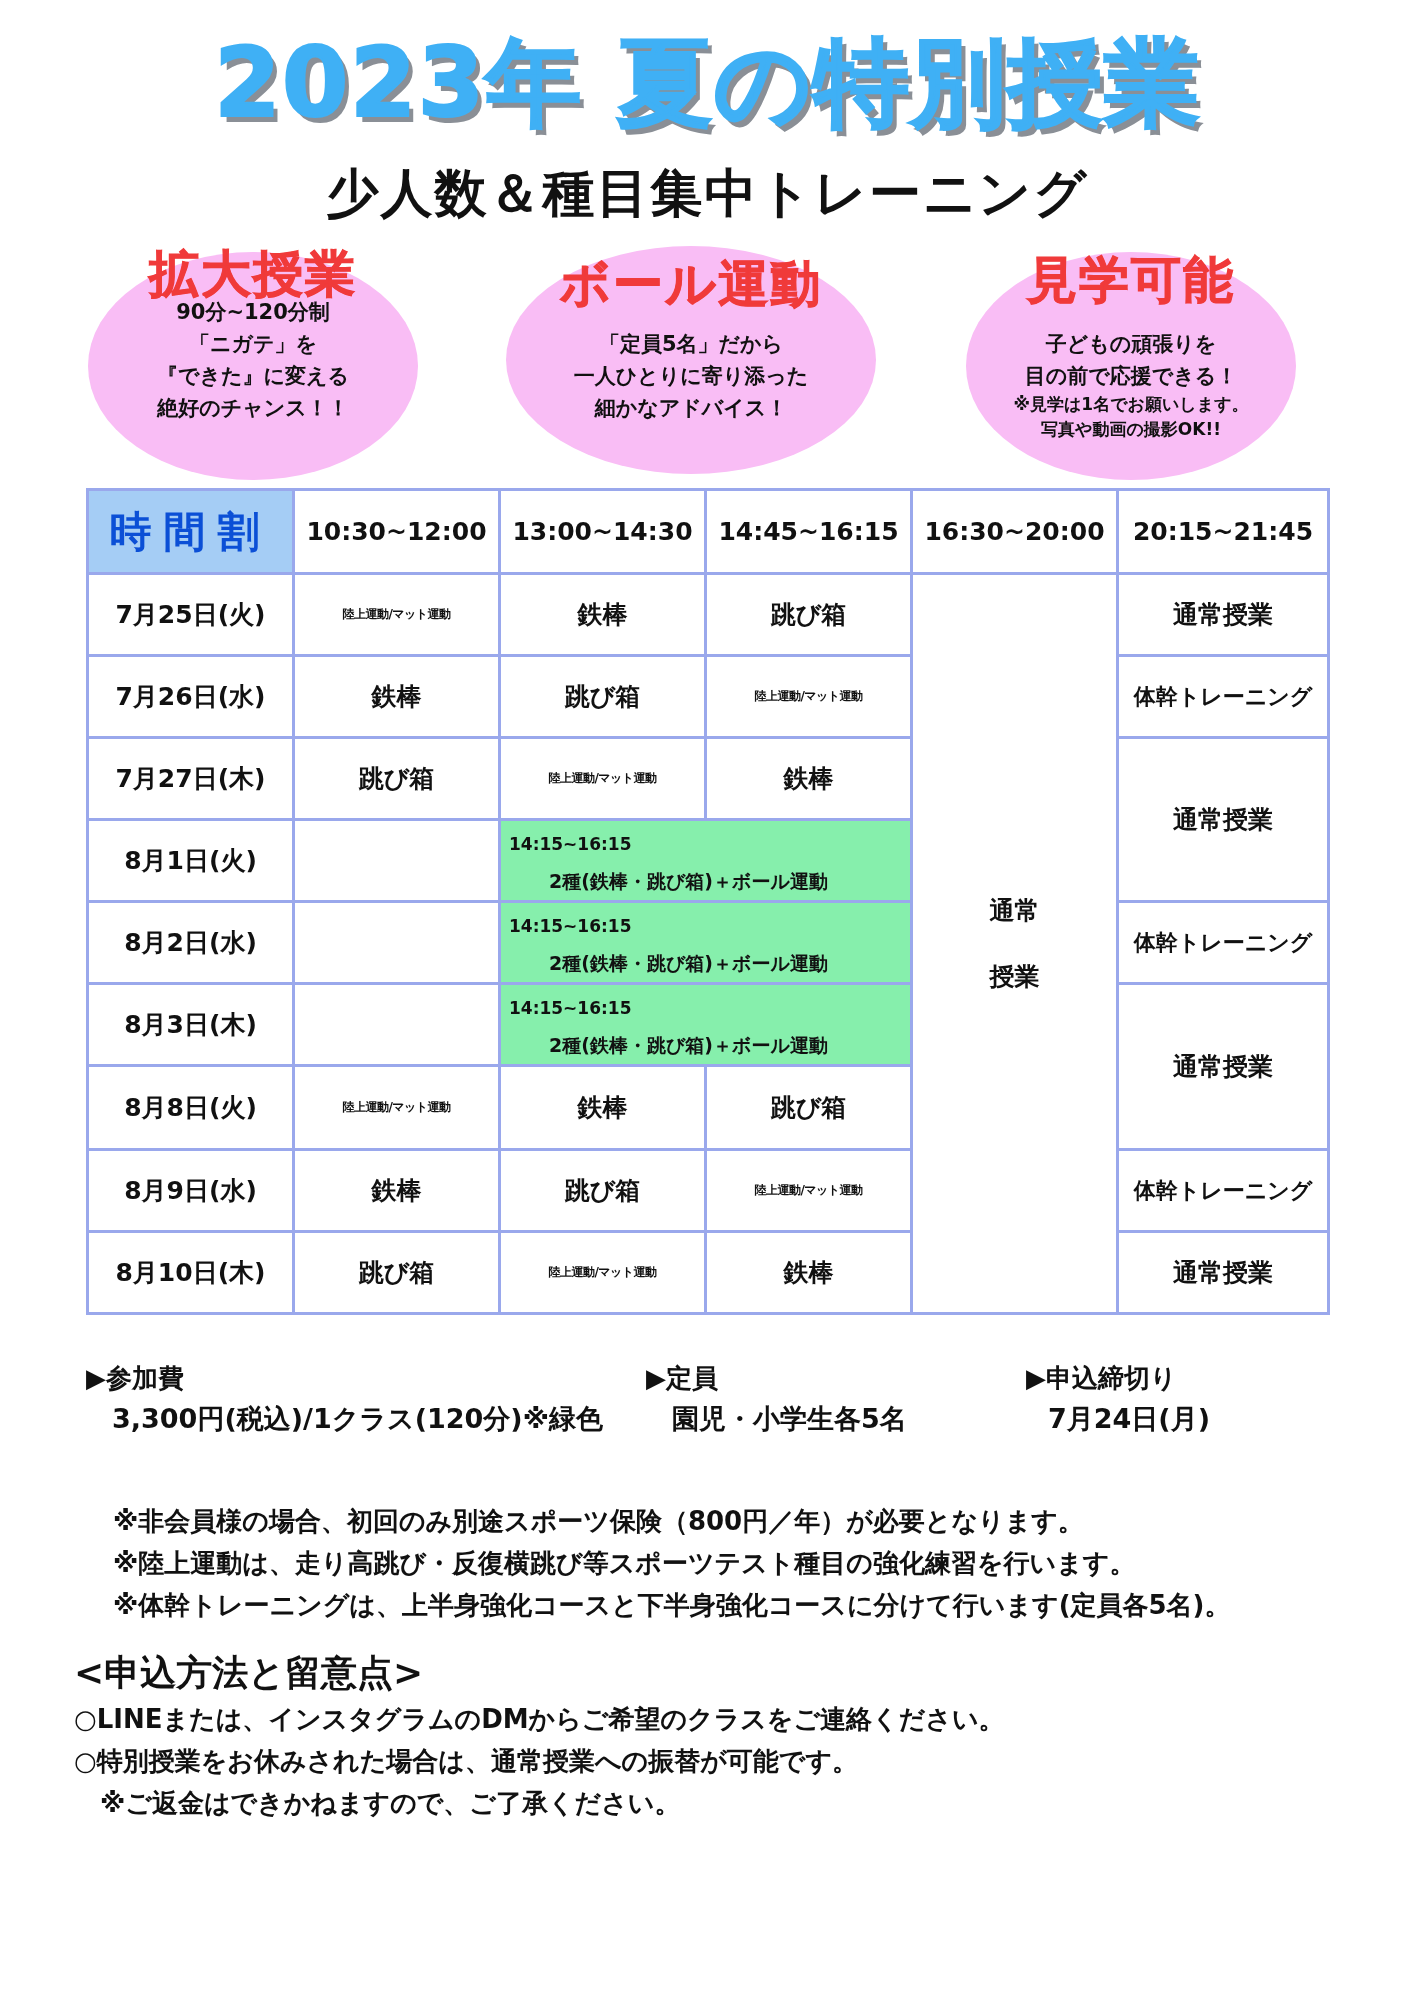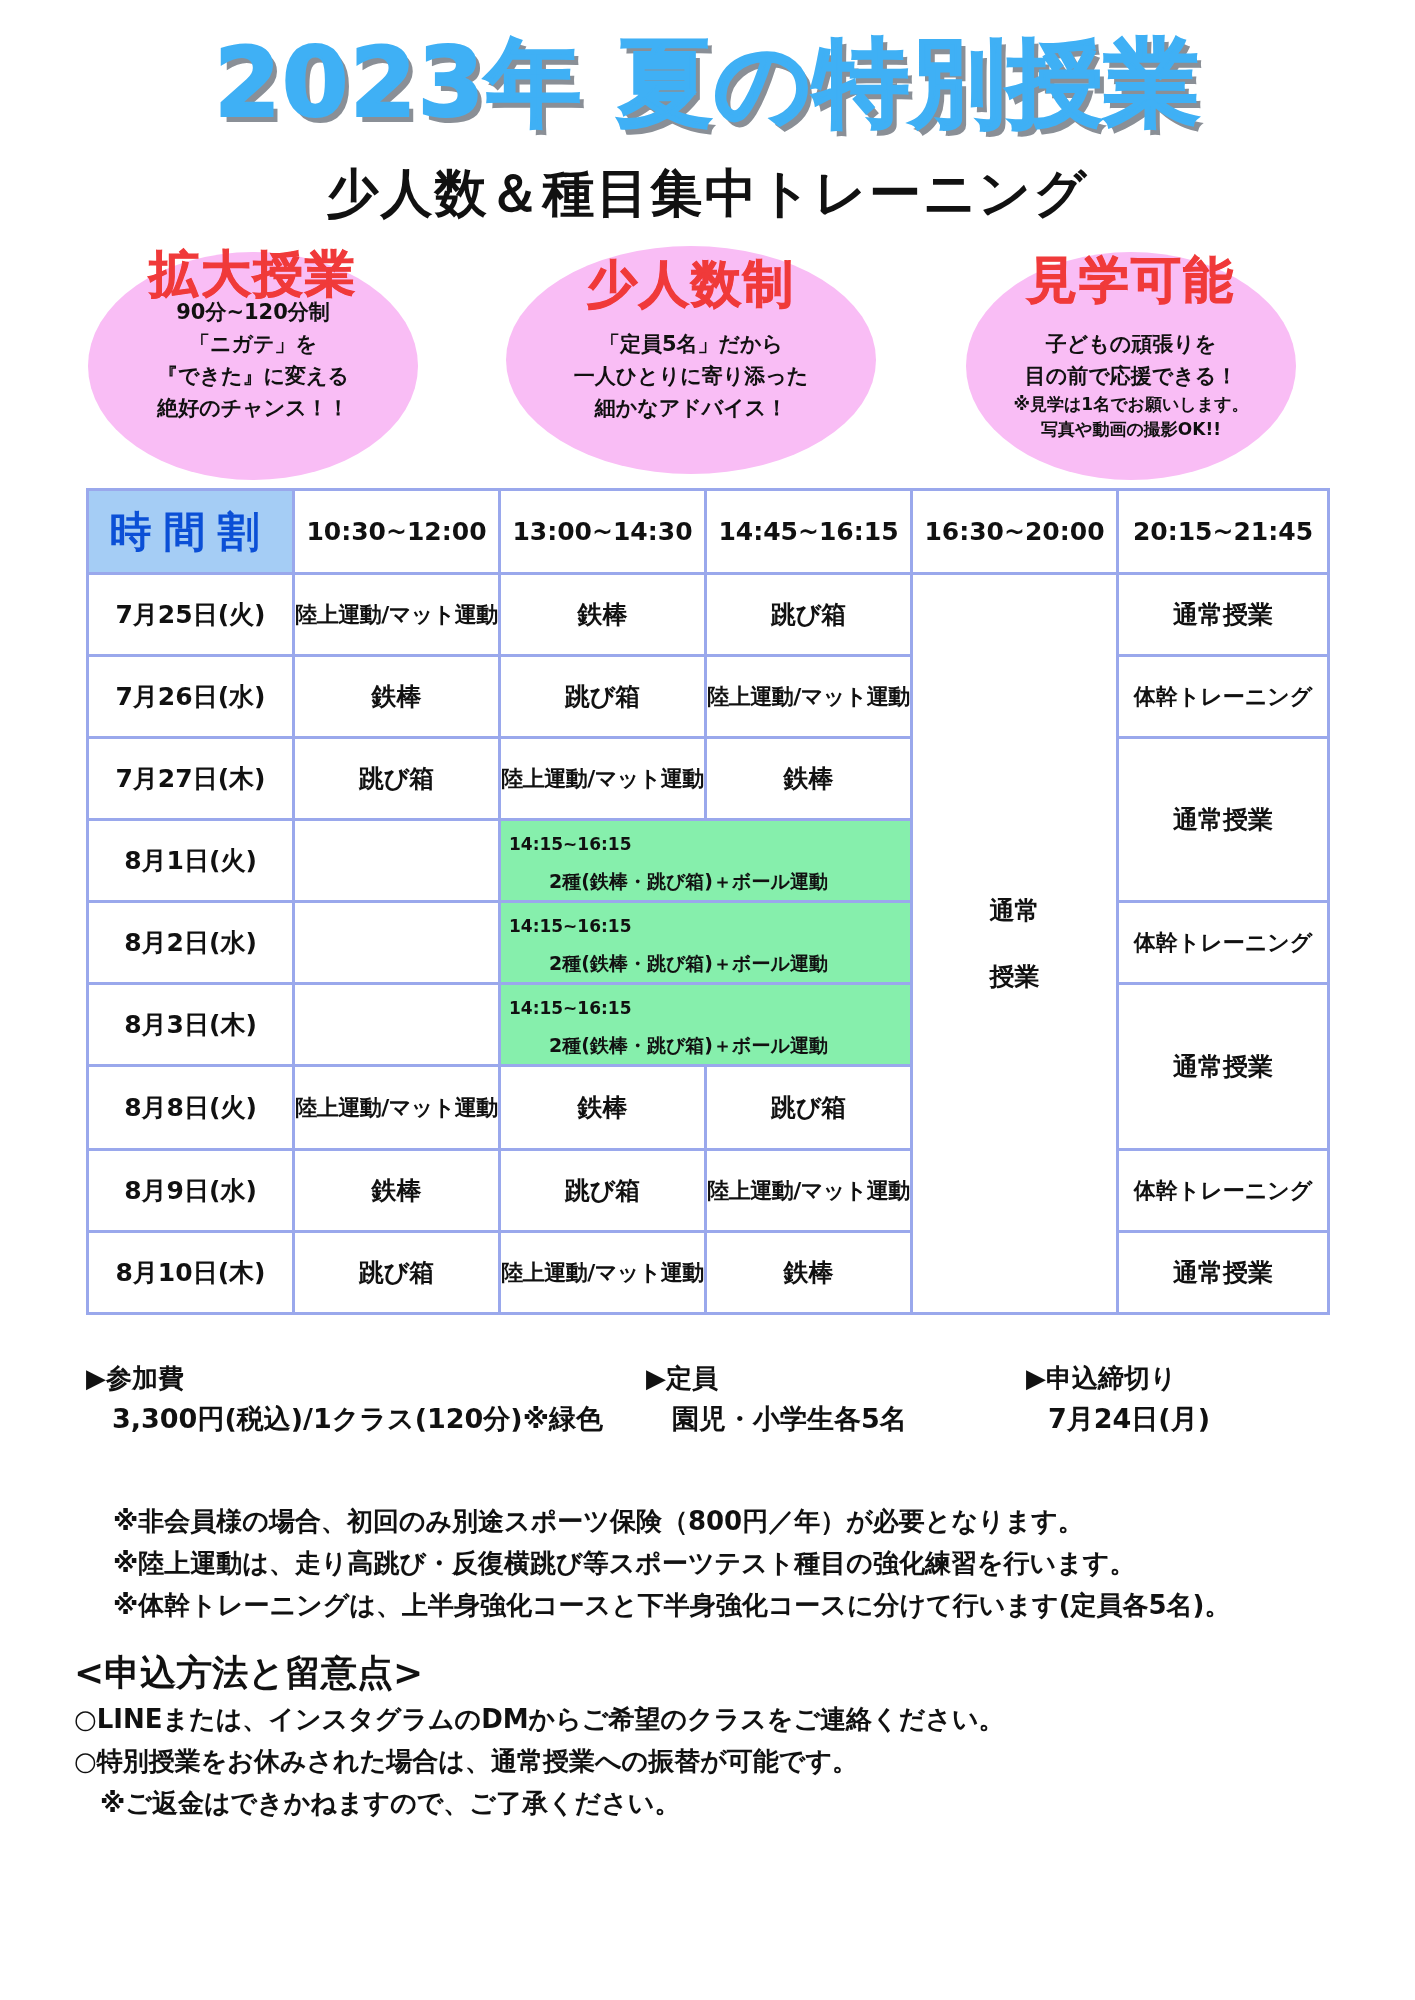--- a/index.html
+++ b/index.html
@@ -37,21 +37,21 @@
 
   table.tt {
     position: absolute; left: 86px; top: 488px;
     border-collapse: collapse; table-layout: fixed; border-radius: 30px;
   }
   table.tt td {
     border: 3px solid #9aa8ec; text-align: center; vertical-align: middle;
     font-weight: 700; padding: 0; font-size: 25px; overflow: hidden;
     white-space: nowrap;
   }
-  table.tt td.small { font-size: 22px; letter-spacing: -0.5px; }
+  table.tt td.small { font-size: 12px; letter-spacing: -0.5px; }
   table.tt td.mid { font-size: 22px; }
   table.tt td.hdr-corner {
     background: #a5cdf5; color: #0b4fd6; font-size: 42px; font-weight: 900;
     letter-spacing: 12px;
   }
   table.tt td.time { font-size: 25px; }
   table.tt td.green {
     background: #86efac; text-align: left; vertical-align: top; position: relative;
   }
   .green-time { position: absolute; left: 8px; top: 14px; font-size: 17px; line-height: 18px; }
@@ -74,21 +74,21 @@
 <div class="abs bubble" style="left:88px; top:252px; width:330px; height:228px;"></div>
 <div class="abs bubble-head" style="left:88px; top:244px; width:330px;">拡大授業</div>
 <div class="abs bubble-body" style="left:88px; top:296px; width:330px;">
   <div>90分~120分制</div>
   <div>「ニガテ」を</div>
   <div>『できた』に変える</div>
   <div>絶好のチャンス！！</div>
 </div>
 
 <div class="abs bubble" style="left:506px; top:246px; width:370px; height:228px;"></div>
-<div class="abs bubble-head" style="left:506px; top:254px; width:370px;">少人数制</div>
+<div class="abs bubble-head" style="left:506px; top:254px; width:370px;">ボール運動</div>
 <div class="abs bubble-body" style="left:506px; top:328px; width:370px;">
   <div>「定員5名」だから</div>
   <div>一人ひとりに寄り添った</div>
   <div>細かなアドバイス！</div>
 </div>
 
 <div class="abs bubble" style="left:966px; top:252px; width:330px; height:228px;"></div>
 <div class="abs bubble-head" style="left:966px; top:250px; width:330px;">見学可能</div>
 <div class="abs bubble-body" style="left:966px; top:328px; width:330px;">
   <div>子どもの頑張りを</div>

